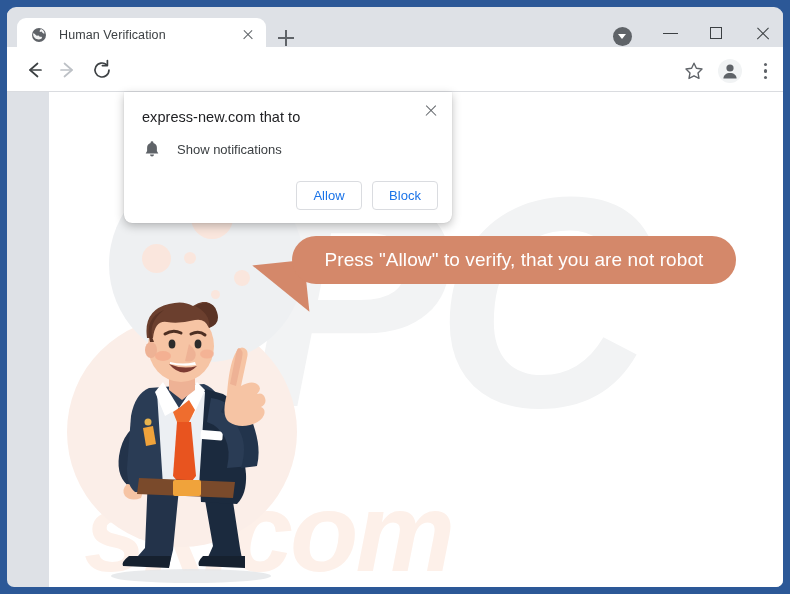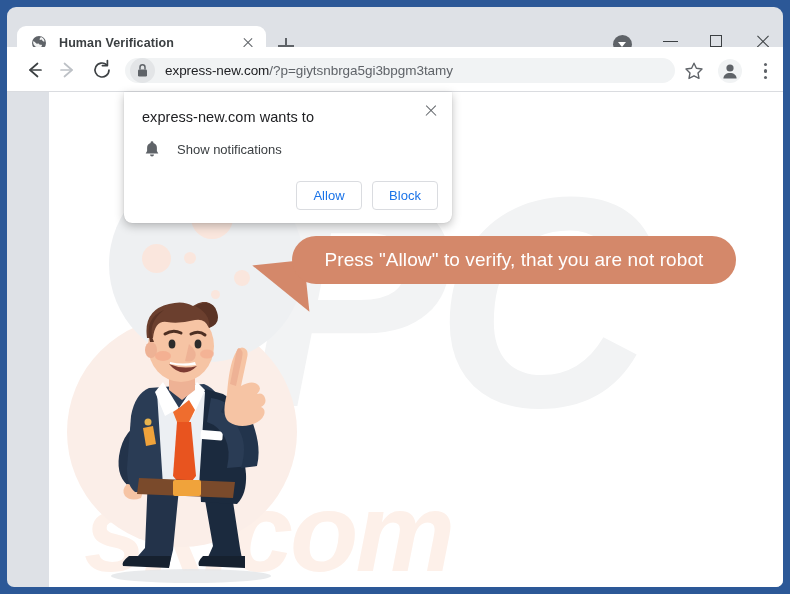--- a/index.html
+++ b/index.html
@@ -24,24 +24,23 @@
     width: 776px; height: 580px;
     background: #dee1e6;
     border-radius: 9px 9px 7px 7px;
     overflow: hidden;
     box-sizing: border-box;
   }
 
   
   #tab-strip {
     position: absolute;
-    left: 0; top: 12px;
+    left: 0; top: 4px;
     width: 776px; height: 27px;
     background: #dee1e6;
-    font-weight: bold;
   }
   #tab {
     position: absolute;
     left: 10px; top: 7px;
     width: 249px; height: 33px;
     background: #ffffff;
     border-radius: 9px 9px 0 0;
     display: flex;
     align-items: center;
     padding: 0 8px 0 14px;
@@ -430,31 +429,20 @@
         </svg>
       </div>
 
       <div id="nav-reload" class="nav-btn">
         <svg width="28" height="28" viewBox="0 0 28 28">
           <path d="M21 14a7 7 0 1 1-2.2-5.1" fill="none" stroke="#3c4043" stroke-width="1.7" stroke-linecap="round"></path>
           <path d="M19.4 4.6 L19.4 9.6 L14.4 9.6" fill="none" stroke="#3c4043" stroke-width="1.7" stroke-linecap="round" stroke-linejoin="round"></path>
         </svg>
       </div>
 
-      <div id="omnibox">
-        <span id="lock-pill">
-          <svg width="25" height="25" viewBox="0 0 25 25">
-            <rect x="8" y="11.5" width="9" height="7" rx="1.2" fill="#5f6368"></rect>
-            <path d="M10 11.5 v-2.2 a2.5 2.5 0 0 1 5 0 v2.2" fill="none" stroke="#5f6368" stroke-width="1.5"></path>
-          </svg>
-        </span>
-        <span id="omnibox-url">
-          <span>express-new.com</span><span class="u-path">/?p=giytsnbrga5gi3bpgm3tamy</span>
-        </span>
-      </div>
 
       <div id="bookmark-star">
         <svg width="22" height="22" viewBox="0 0 22 22">
           <path d="M11 3.2 L13.4 8.3 L19 9 L15 12.9 L16 18.4 L11 15.8 L6 18.4 L7 12.9 L3 9 L8.6 8.3 Z" fill="none" stroke="#5f6368" stroke-width="1.4" stroke-linejoin="round"></path>
         </svg>
       </div>
 
       <div id="profile-avatar">
         <svg width="24" height="24" viewBox="0 0 24 24">
           <circle cx="12" cy="9" r="3.6" fill="#5f6368"></circle>
@@ -549,21 +537,21 @@
       </div>
 
       <div id="speech-tail"></div>
       <div id="speech-bubble">
         <span id="speech-bubble-text">Press "Allow" to verify, that you are not robot</span>
       </div>
 
     </div>
 
     <div id="permission-dialog">
-      <div id="dialog-title">express-new.com wants to</div>
+      <div id="dialog-title">express-new.com that to</div>
       <div id="dialog-close"></div>
 
       <div id="dialog-option-row">
         <span id="bell-icon">
           <svg width="20" height="20" viewBox="0 0 20 20">
             <path d="M10 2.2 a1.4 1.4 0 0 1 1.4 1.4 v.5 a4.8 4.8 0 0 1 3.5 4.6 v3.4 l1.4 2.3 h-12.6 l1.4 -2.3 v-3.4 a4.8 4.8 0 0 1 3.5 -4.6 v-.5 A1.4 1.4 0 0 1 10 2.2 z" fill="#5f6368"></path>
             <path d="M8 15.4 h4 a2 2 0 0 1 -4 0 z" fill="#5f6368"></path>
           </svg>
         </span>
         <span id="dialog-option-label">Show notifications</span>

